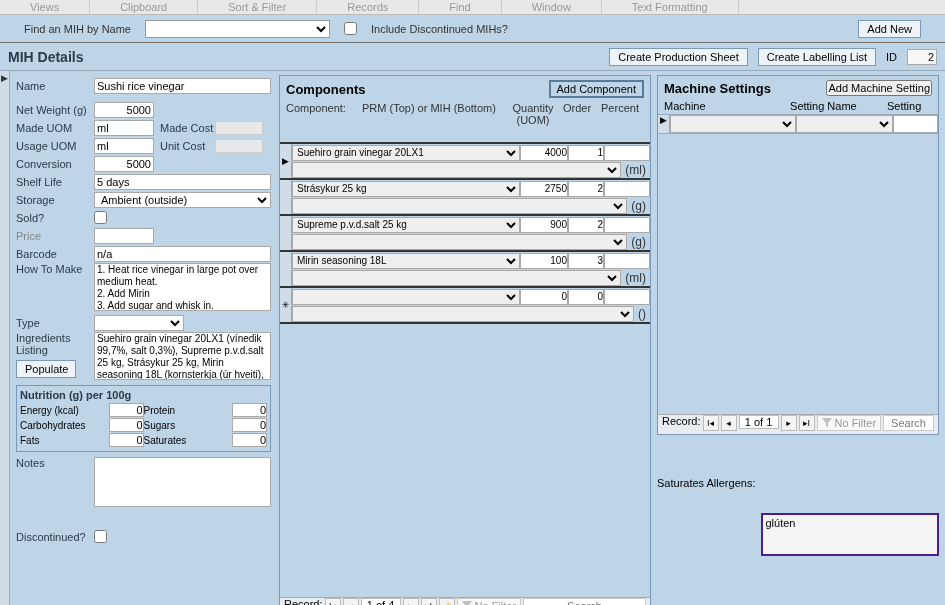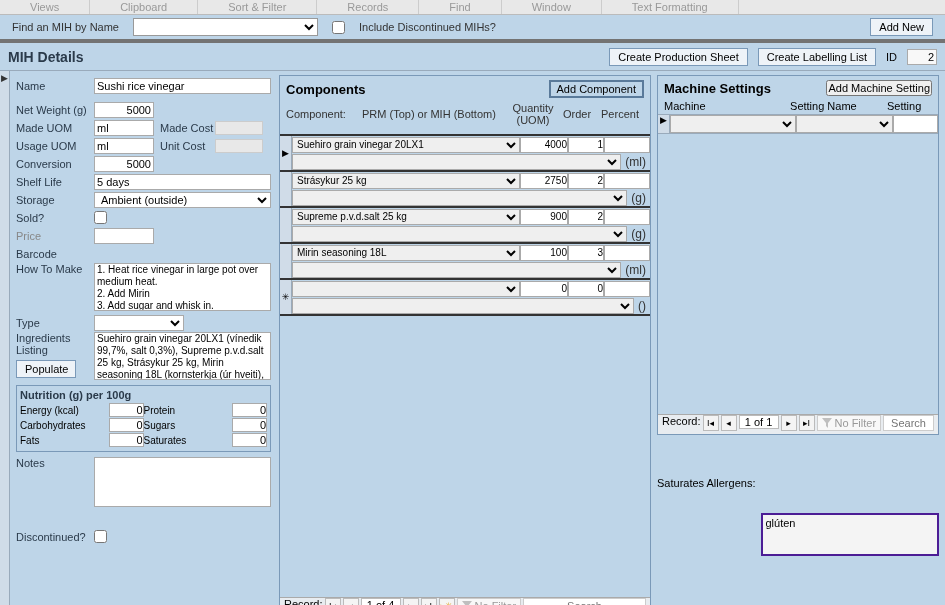--- a/index.html
+++ b/index.html
@@ -1,21 +1,21 @@
 <!DOCTYPE html>
 <html><head>
 <meta charset="utf-8">
 <style>
 * { box-sizing: border-box; margin: 0; padding: 0; font-family: "Segoe UI", Tahoma, sans-serif; font-size: 11px; }
 body { background: #dde6ee; width: 945px; height: 605px; overflow: hidden; }
 
 .ribbon-tabs { height: 15px; background: #e8e8e8; border-bottom: 1px solid #bbb; display: flex; color: #999; font-size: 10px; }
 .ribbon-tabs div { border-right: 1px solid #ccc; padding: 0 30px; line-height: 14px; }
 
-.topbar { height: 28px; background: #bed5e8; border-bottom: 4px solid #737373; display: flex; align-items: center; padding: 0 12px; gap: 14px; }
+.topbar { height: 28px; background: #bed5e8; border-bottom: 1px solid #737373; display: flex; align-items: center; padding: 0 24px; gap: 14px; }
 .topbar label { color: #333; }
 .topbar select.findbox { width: 185px; height: 18px; border: 1px solid #999; background: #fff; }
 .topbar .spacer { flex: 1; }
 .topbar .chk { width: 13px; height: 13px; }
 .btn { background: #eef3f8; border: 1px solid #7a99b8; padding: 2px 8px; cursor: pointer; }
 
 .header-row { height: 28px; background: #bed5e8; display: flex; align-items: center; padding: 0 8px; gap: 10px; border-bottom: 1px solid #9ab; }
 .header-row h1 { font-size: 14px; font-weight: bold; color: #2a3a4a; flex: 0 0 260px; }
 .header-row .spacer { flex: 1; }
 .idbox { width: 30px; height: 16px; border: 1px solid #aaa; text-align: right; background: #f8f8f8; padding: 0 2px; }
@@ -41,21 +41,21 @@
 .nut-col { flex: 1; }
 .nut-item { display: flex; align-items: center; margin-bottom: 1px; }
 .nut-item label { flex: 1; font-size: 10px; }
 .nut-item input { width: 35px; text-align: right; border: 1px solid #aaa; height: 14px; }
 
 .center { flex: 1; padding: 4px 4px 0 4px; display: flex; flex-direction: column; }
 .comp-panel { background: #bed5e8; border: 1px solid #7a99b8; flex: 1; display: flex; flex-direction: column; min-height: 0; }
 .comp-head { display: flex; align-items: center; padding: 4px 6px; }
 .comp-head h2 { font-size: 13px; font-weight: bold; flex: 1; }
 .comp-head .outline-btn { border: 2px solid #5a7a9a; background: #bed5e8; padding: 1px 6px; cursor: pointer; }
-.comp-cols { display: flex; padding: 0 6px 8px 6px; font-size: 10px; color: #333; align-items: center; }
+.comp-cols { display: flex; padding: 0 6px 16px 6px; font-size: 10px; color: #333; }
 .comp-cols div:nth-child(1){ width: 76px; }
 .comp-cols div:nth-child(2){ flex: 1; }
 .comp-cols div:nth-child(3){ width: 50px; text-align: center; }
 .comp-cols div:nth-child(4){ width: 38px; text-align: center; }
 .comp-cols div:nth-child(5){ width: 48px; text-align: center; }
 
 .comp-grid { border-top: 2px solid #333; flex: 1; overflow: auto; background: #bed5e8; }
 .comp-row { border-bottom: 2px solid #333; display: flex; }
 .comp-row .sel { width: 12px; background: #d0dce8; border-right: 1px solid #9ab; display: flex; align-items: center; justify-content: center; font-size: 9px; }
 .comp-row .body { flex: 1; }
@@ -175,20 +175,21 @@
       <input type="checkbox" style="">
       </div>
 
     <div class="row">
         <label style="color:#888">Price</label>
       <input type="text" class="w-60 readonly" readonly="" style="">
       </div>
 
     <div class="row">
         <label>Barcode</label>
+      <input type="text" class="w-full" value="n/a" style="">
       </div>
 
     <div class="row" style="align-items:flex-start">
         <label>How To Make</label>
       <textarea rows="4" class="w-full" style="height: 48px;">1. Heat rice vinegar in large pot over medium heat.
 2. Add Mirin
 3. Add sugar and whisk in.
 4. Add salt and whisk in.</textarea>
       </div>
 

